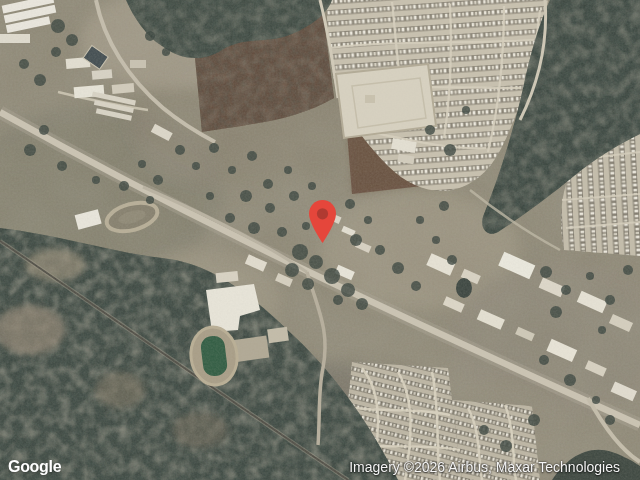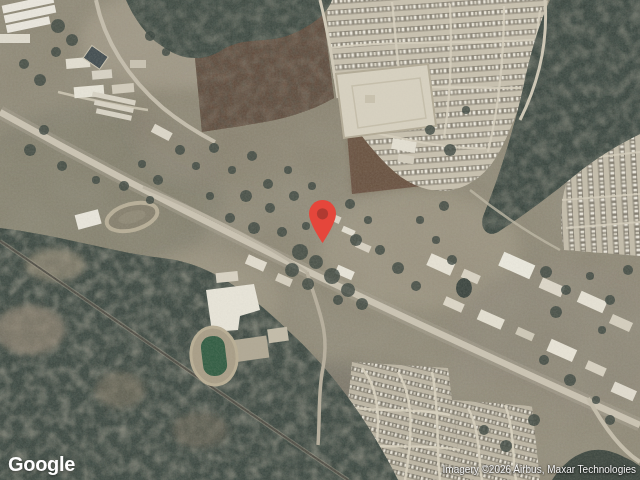--- a/index.html
+++ b/index.html
@@ -10,27 +10,27 @@
     font-family:"Liberation Sans", sans-serif;
     cursor:grab;
   }
   .map-viewport svg.scene{position:absolute;left:0;top:0;}
   .pin{
     position:absolute;left:309px;top:200px;width:27px;height:43px;
     pointer-events:auto;
   }
   .google-logo{
     position:absolute;left:8px;bottom:4px;
-    color:#fff;font-size:20px;font-weight:bold;letter-spacing:-0.3px;
+    color:#fff;font-size:16px;font-weight:bold;letter-spacing:-0.3px;
     text-shadow:0 1px 3px rgba(0,0,0,0.45);
     user-select:none;
   }
   .attribution{
-    position:absolute;right:4px;bottom:5px;
-    color:#f5f5f5;font-size:10px;
+    position:absolute;right:20px;bottom:5px;
+    color:#f5f5f5;font-size:14px;
     text-shadow:0 0 2px rgba(0,0,0,0.85), 0 1px 2px rgba(0,0,0,0.6);
     white-space:nowrap;
     user-select:none;
     margin-top:17px;
   }
 </style>
 </head>
 <body>
 
 <div class="map-viewport">

